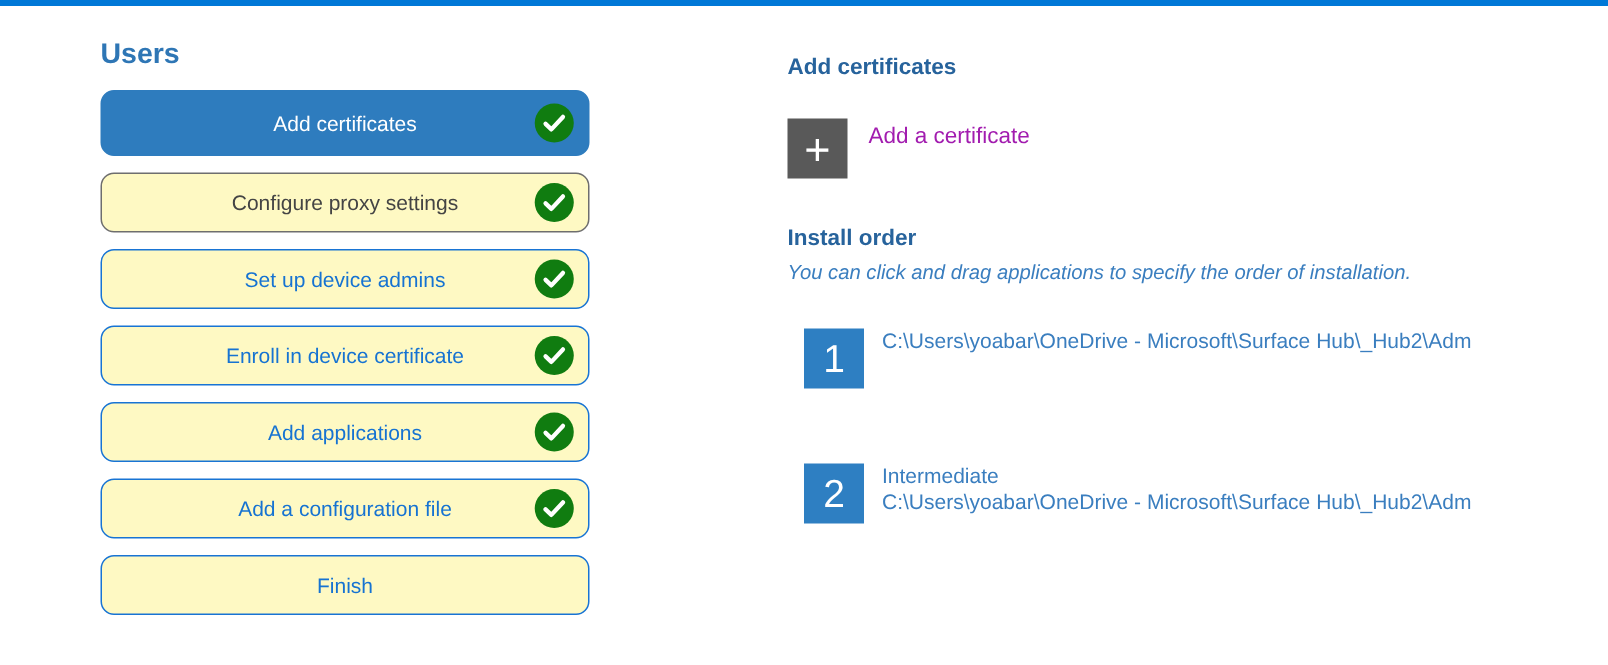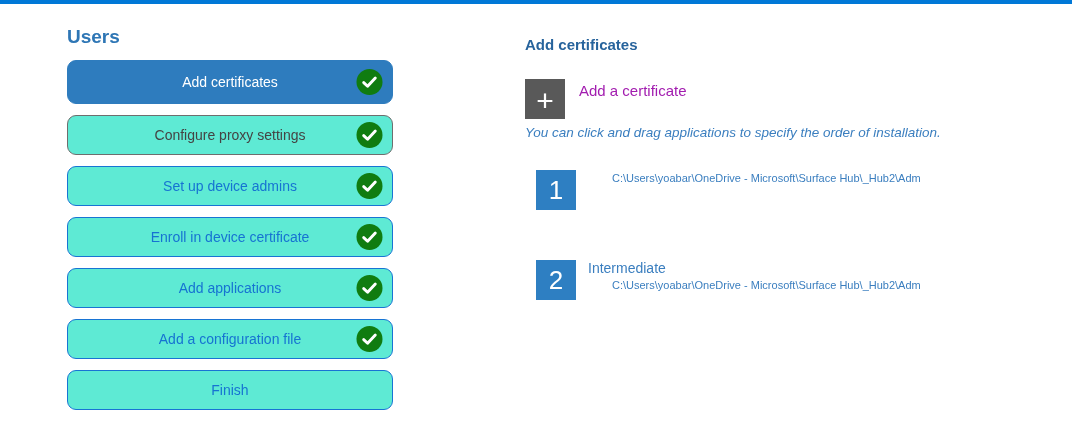--- a/index.html
+++ b/index.html
@@ -9,21 +9,21 @@
     background: #ffffff; overflow: hidden;
     font-family: "Liberation Sans", sans-serif;
   }
   .topbar { position: absolute; top: 0; left: 0; width: 100%; height: 4px; background: #0078d7; }
 
   
   .sidebar { position: absolute; left: 67px; top: 26px; width: 326px; }
   .steps-title { font-size: 19px; font-weight: bold; color: #2e76b5; margin: 0 0 12px 0; }
   .step {
     position: relative; height: 40px; margin-bottom: 11px;
-    border: 1px solid #1874d4; border-radius: 9px; background: #5eead4;
+    border: 1px solid #1874d4; border-radius: 9px; background: #fef9c3;
     display: flex; align-items: center; justify-content: center;
     cursor: pointer; user-select: none;
   }
   .step .step-label { font-size: 14px; color: #1673d2; padding: 0 40px; }
   .step.selected { background: #2e7cbe; border-color: #2e7cbe; height: 44px; }
   .step.selected .step-label { color: #ffffff; }
   .step.visited { border-color: #6e6e6e; }
   .step.visited .step-label { color: #444444; }
   .check {
     position: absolute; right: 9px; top: 50%; transform: translateY(-50%);
@@ -49,21 +49,21 @@
   .install-items { margin-left: 11px; }
   .install-item { display: flex; align-items: flex-start; margin-top: 50px; cursor: grab; }
   .install-item:first-child { margin-top: 29px; }
   .num-square {
     width: 40px; height: 40px; background: #2e7fc2; flex: none;
     display: flex; align-items: center; justify-content: center;
     color: #ffffff; font-size: 26px; line-height: 1;
   }
   .item-text { margin-left: 12px; overflow: hidden; min-width: 0; }
   .item-name { font-size: 14px; color: #3a7ebf; line-height: 17px; }
-  .item-path { font-size: 11px; color: #3a7ebf; line-height: 17px; white-space: nowrap; overflow: hidden; max-width: 457px; margin-left: 24px; }
+  .item-path { font-size: 14px; color: #3a7ebf; line-height: 17px; white-space: nowrap; overflow: hidden; max-width: 457px; }
 </style>
 </head>
 <body>
 
 <div class="topbar"></div>
 
 <div class="sidebar">
   <h1 class="steps-title">Users</h1>
   <div>
   <div class="step selected">
@@ -124,20 +124,21 @@
 <div class="main">
   <h2 class="section-title">Add certificates</h2>
 
   <div class="add-row">
     <div class="plus-square">
       <span class="plus-glyph">+</span>
     </div>
     <span class="add-label">Add a certificate</span>
   </div>
 
+  <h2 class="section-title install-title">Install order</h2>
   <p class="section-sub install-sub">You can click and drag applications to specify the order of installation.</p>
 
   <div class="install-items">
   <div class="install-item">
     <div class="num-square">
       <span>1</span>
     </div>
     <div class="item-text">
       <div class="item-path">C:\Users\yoabar\OneDrive - Microsoft\Surface Hub\_Hub2\Adm</div>
     </div>

